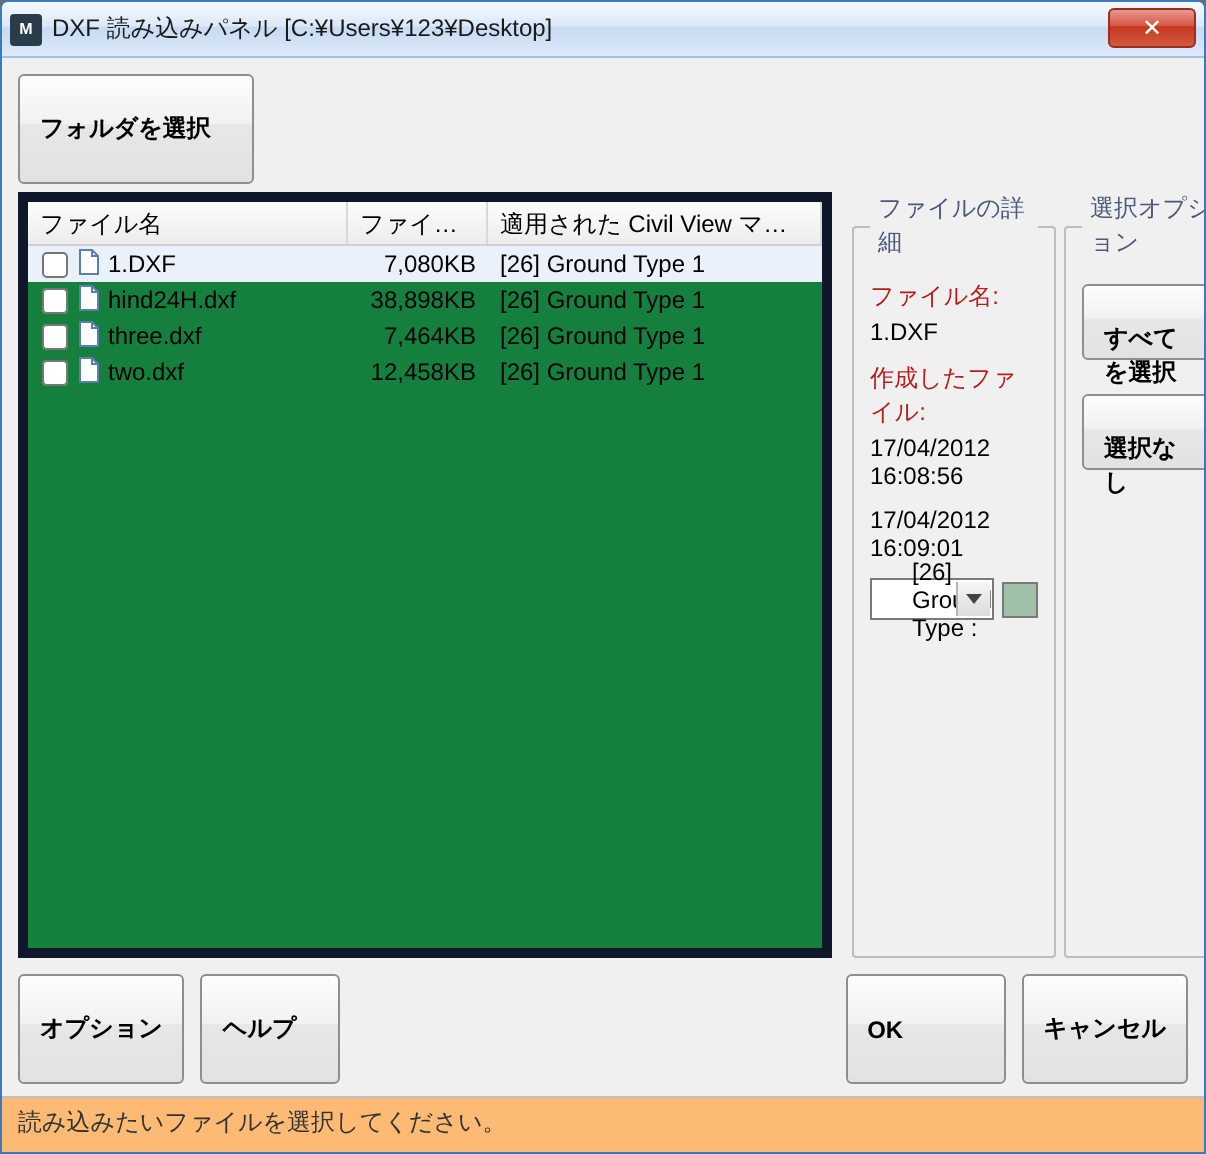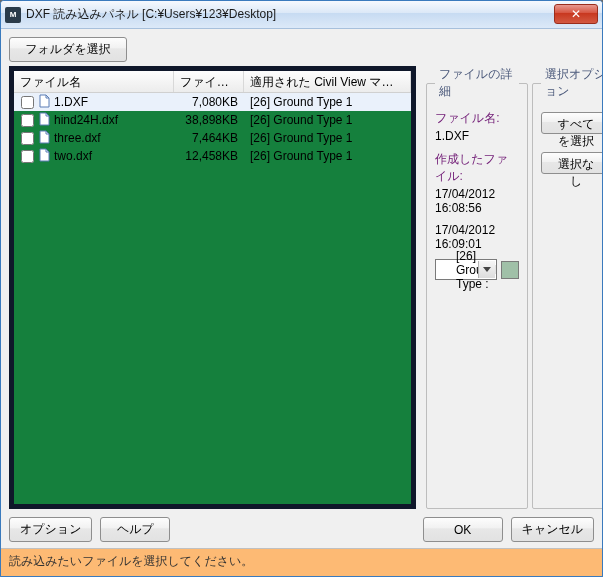--- a/index.html
+++ b/index.html
@@ -4,41 +4,41 @@
 <style>
   * { box-sizing: border-box; font-family: "MS UI Gothic", "Meiryo", sans-serif; font-size: 12px; }
   body { margin: 0; background: #6b6b6b; width: 603px; height: 577px; position: relative; }
   .window { position: absolute; inset: 0; border: 1px solid #3a7abd; border-radius: 4px 4px 0 0; overflow: hidden; background: #f0f0f0; }
   .titlebar { height: 28px; background: linear-gradient(#f6f9fe, #dbe8f7 45%, #c7dbf2 46%, #dce9f8); display: flex; align-items: center; padding-left: 4px; position: relative; border-bottom: 1px solid #a7c0dc; }
   .title-icon { width: 16px; height: 16px; margin-right: 5px; display:inline-flex;align-items:center;justify-content:center;background:#2a3b4a;color:#fff;font-size:8px;font-weight:bold;border-radius:2px;line-height:1; }
   .title-text { color: #1a1a1a; }
   .close-btn { position: absolute; right: 4px; top: 3px; width: 44px; height: 20px; background: linear-gradient(#e79990,#d6533f 45%,#c8371f 46%,#d35942); border: 1px solid #9a2d1c; border-radius: 3px; color: #fff; text-align: center; line-height: 18px; font-size: 11px; cursor: pointer; }
   .client { position: absolute; top: 28px; left: 0; right: 0; bottom: 0; background: #f0f0f0; padding: 8px; display: flex; flex-direction: column; }
   .upper { display: flex; flex: 0 0 24px; margin-bottom: 4px; }
-  .btn { background: linear-gradient(#fdfdfd,#f1f1f1 45%,#e7e7e7 46%,#e2e2e2); border: 1px solid #8e8e8e; border-radius: 3px; padding: 3px 10px; cursor: pointer; min-width: 70px; text-align: center; }
+  .btn { background: linear-gradient(#fdfdfd,#f1f1f1 45%,#e7e7e7 46%,#e2e2e2); border: 1px solid #8e8e8e; border-radius: 3px; padding: 18px 10px; cursor: pointer; min-width: 70px; text-align: left; font-weight: bold; }
   .main-row { display: flex; flex: 1; gap: 10px; min-height: 0; }
   .list-wrap { flex: 1; border: 5px solid #0f172a; background: #15803d; display: flex; flex-direction: column; overflow: hidden; }
   .list-head { display: flex; background: linear-gradient(#fdfdfd,#ececec); border-bottom: 1px solid #d0d0d0; height: 22px; flex: none; }
   .list-head div { padding: 3px 6px; border-right: 1px solid #d8d8d8; white-space: nowrap; overflow: hidden; text-overflow: ellipsis; }
   .c-name { width: 160px; }
   .c-size { width: 70px; }
   .c-mat { flex: 1; }
   .list-body { flex: 1; overflow: auto; }
   .row { display: flex; height: 18px; align-items: center; }
   .row.sel { background: #eaf1fb; }
   .row > div { padding: 0 6px; white-space: nowrap; overflow: hidden; text-overflow: ellipsis; }
   .cell-name { width: 160px; display: flex; align-items: center; gap: 2px; }
   .cell-size { width: 70px; text-align: right; }
   .cell-mat { flex: 1; }
   input[type=checkbox]{ margin:0 2px 0 1px; width:13px; height:13px; }
   .file-ico { width:14px;height:14px; display:inline-block; }
   .side { width: 168px; display: flex; flex-direction: row; gap: 4px; }
   fieldset { border: 1px solid #bdbdbd; border-radius: 2px; padding: 8px 8px 10px; margin: 0; background:#f0f0f0; }
   legend { padding: 0 4px; color: #4a587a; }
-  .field-lbl { color: #701a75; margin-top: 2px; }
+  .field-lbl { color: #b91c1c; margin-top: 2px; }
   .field-val { margin: 2px 0 8px 0; }
   .sel-row { display:flex; gap:4px; align-items:center; margin-top:4px; }
   .combo { flex:1; border:1px solid #7a7a7a; background:#fff; height:21px; display:flex; align-items:center; padding-left:20px; position:relative; cursor:pointer; }
   .combo .arrow { position:absolute; right:1px; top:1px; bottom:1px; width:17px; background:linear-gradient(#f6f6f6,#dcdcdc); border-left:1px solid #b5b5b5; display:flex; align-items:center; justify-content:center; }
   .swatch { width:18px; height:18px; border:1px solid #7a7a7a; background:#a0c0a8; }
   .sel-opts button { width:100%; margin:4px 0 0; height:22px; }
   .bottom { display:flex; gap:8px; margin-top:8px; flex:none; }
   .bottom .spacer { flex:1; }
   .status { border-top:1px solid #c0c0c0; margin:6px -8px -8px; padding:4px 8px 6px; background:#fdba74; color:#333; }
 </style>

